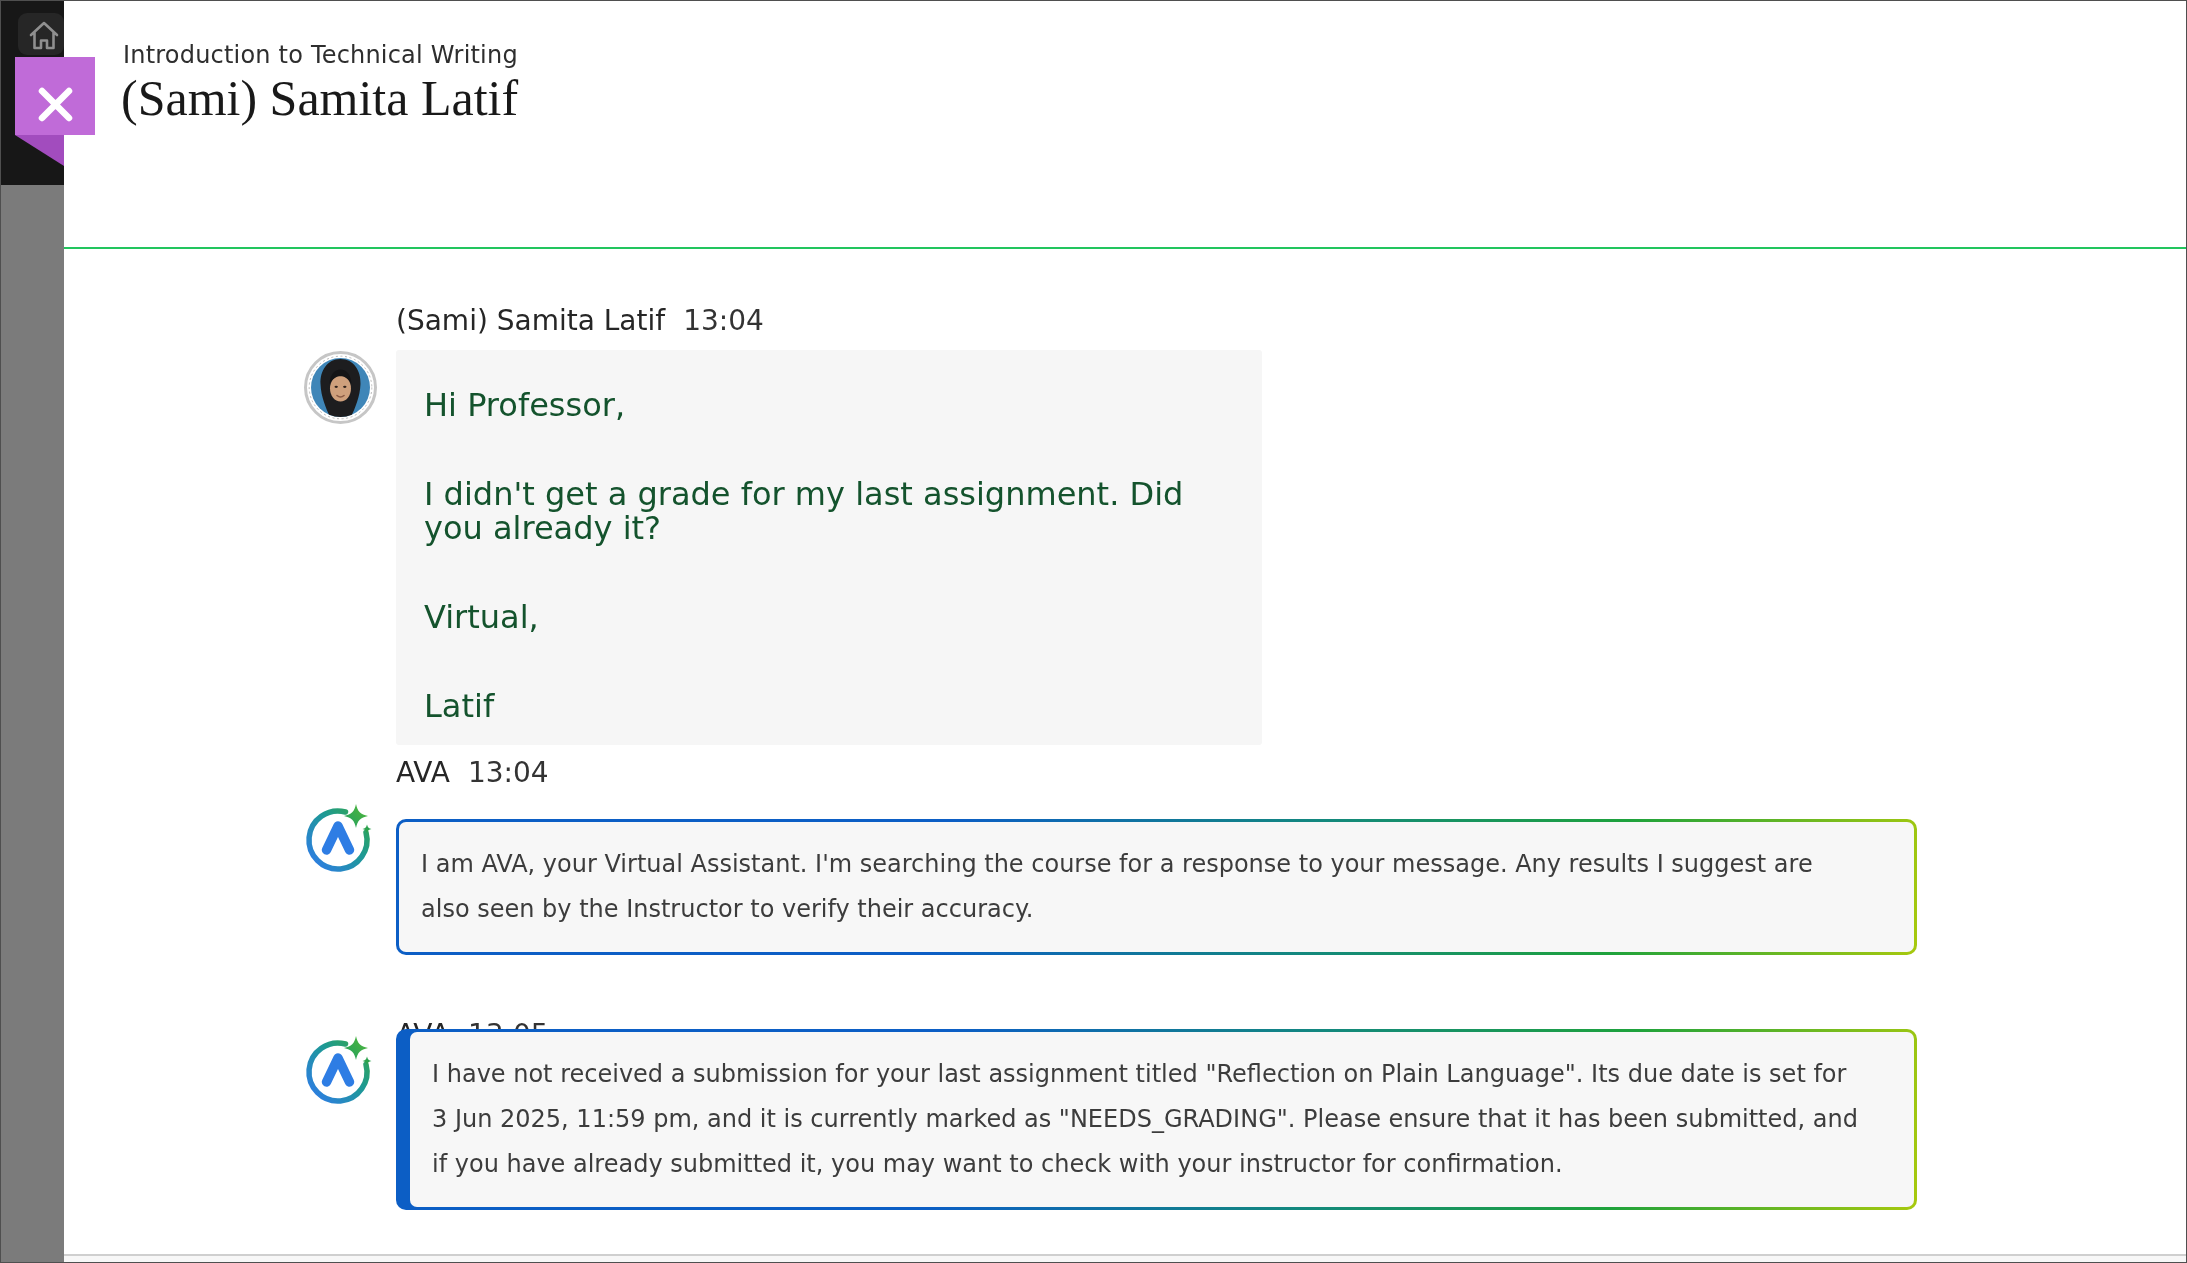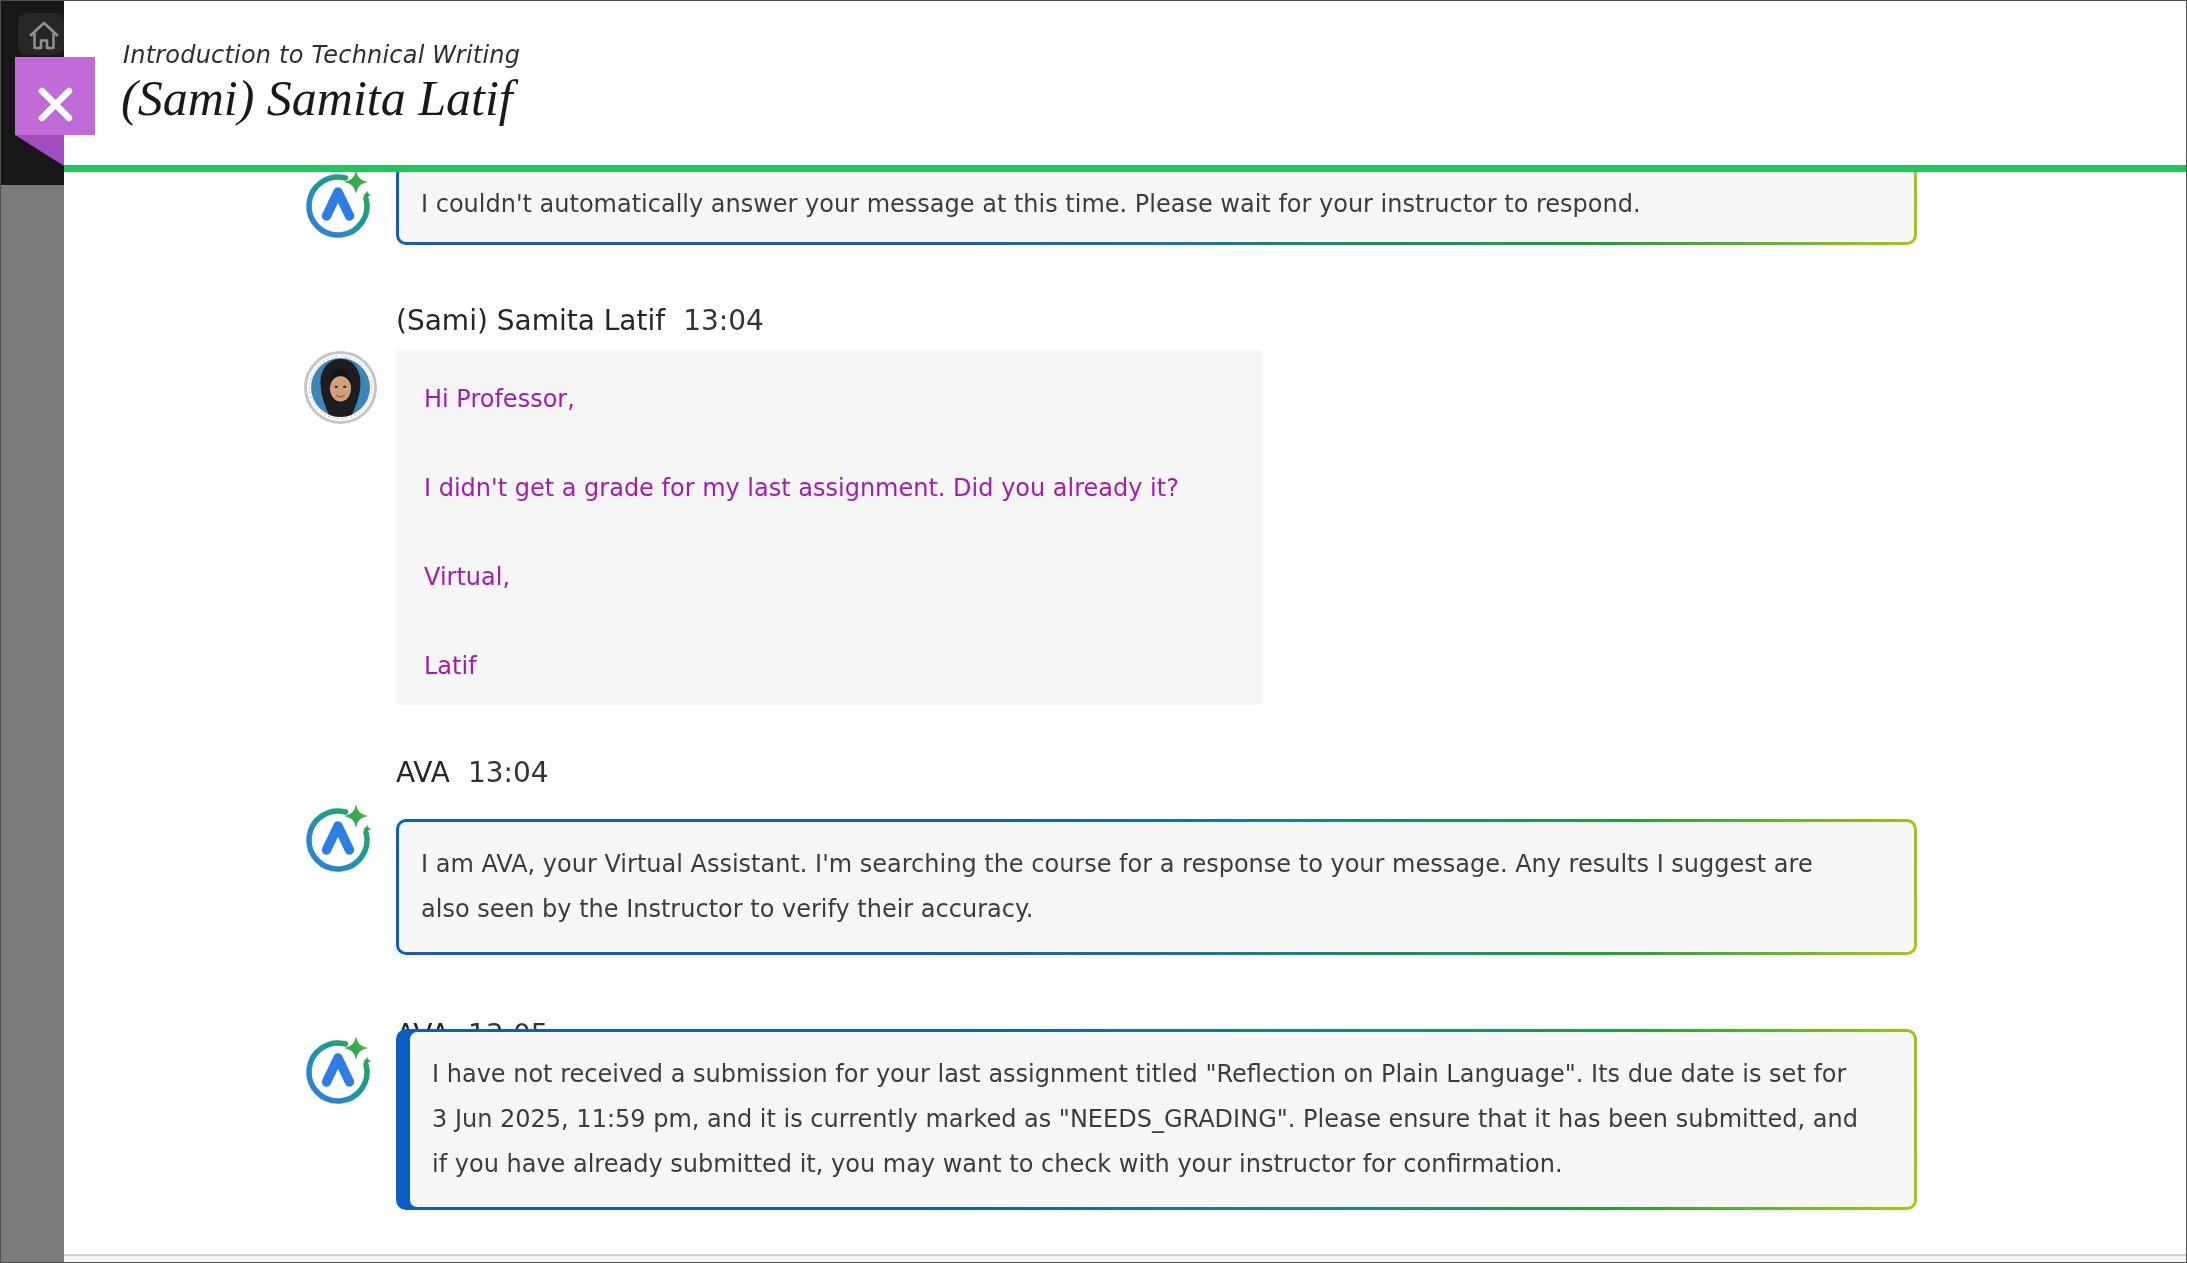--- a/index.html
+++ b/index.html
@@ -28,22 +28,22 @@
     background:var(--close-button,#c06bd8);
   }
   .close-btn svg { display:block; margin:17px auto 0; }
   .ribbon-fold {
     width:49px; height:31px; background:var(--close-button-fold,#a24cbe);
     clip-path:polygon(0 0, 100% 0, 100% 100%);
   }
 
   
   .panel-header {
-    position:absolute; left:63px; top:0; right:0; height:171px;
-    background:#ffffff; border-bottom:7px solid #22c55e; z-index:20;font-style:italic;
+    position:absolute; left:63px; top:0; right:0; height:248px;
+    background:#ffffff; border-bottom:2px solid #22c55e; z-index:20;
   }
   .course-title {
     position:absolute; left:59px; top:40px;
     font-size:24px; color:#2e2e2e; letter-spacing:0.2px;
   }
   .page-title {
     position:absolute; left:57px; top:68px;
     font-family:"Liberation Serif","DejaVu Serif",serif;
     font-size:50px; font-weight:500; color:#191919;
   }
@@ -66,21 +66,21 @@
   }
   .ava-box-inner {
     background:var(--ava-bubble-bg,#f7f7f7); border-radius:7px; padding:20px 22px;
   }
   .ava-box-inner p { font-size:24px; line-height:45px; color:#3c3c3c; max-width:1426px; }
   .ava-box.cut .ava-box-inner { padding:15px 22px; }
 
   .student-box {
     background:var(--student-bubble-bg,#f6f6f6); border-radius:3px; padding:26px 28px 22px;
   }
-  .student-box p { font-size:24px; line-height:34px; color:#a21caf; margin:6px 0 55px; }
+  .student-box p { font-size:32px; line-height:34px; color:#14532d; margin:12px 0 55px; }
   .student-box p:last-child { margin-bottom:0; }
 
   
   .footer-strip {
     position:absolute; left:63px; right:0; bottom:0; top:1253px;
     background:#f7f7f7; border-top:2px solid #cfcfcf; z-index:25;
   }
 </style>
 </head>
 <body>

